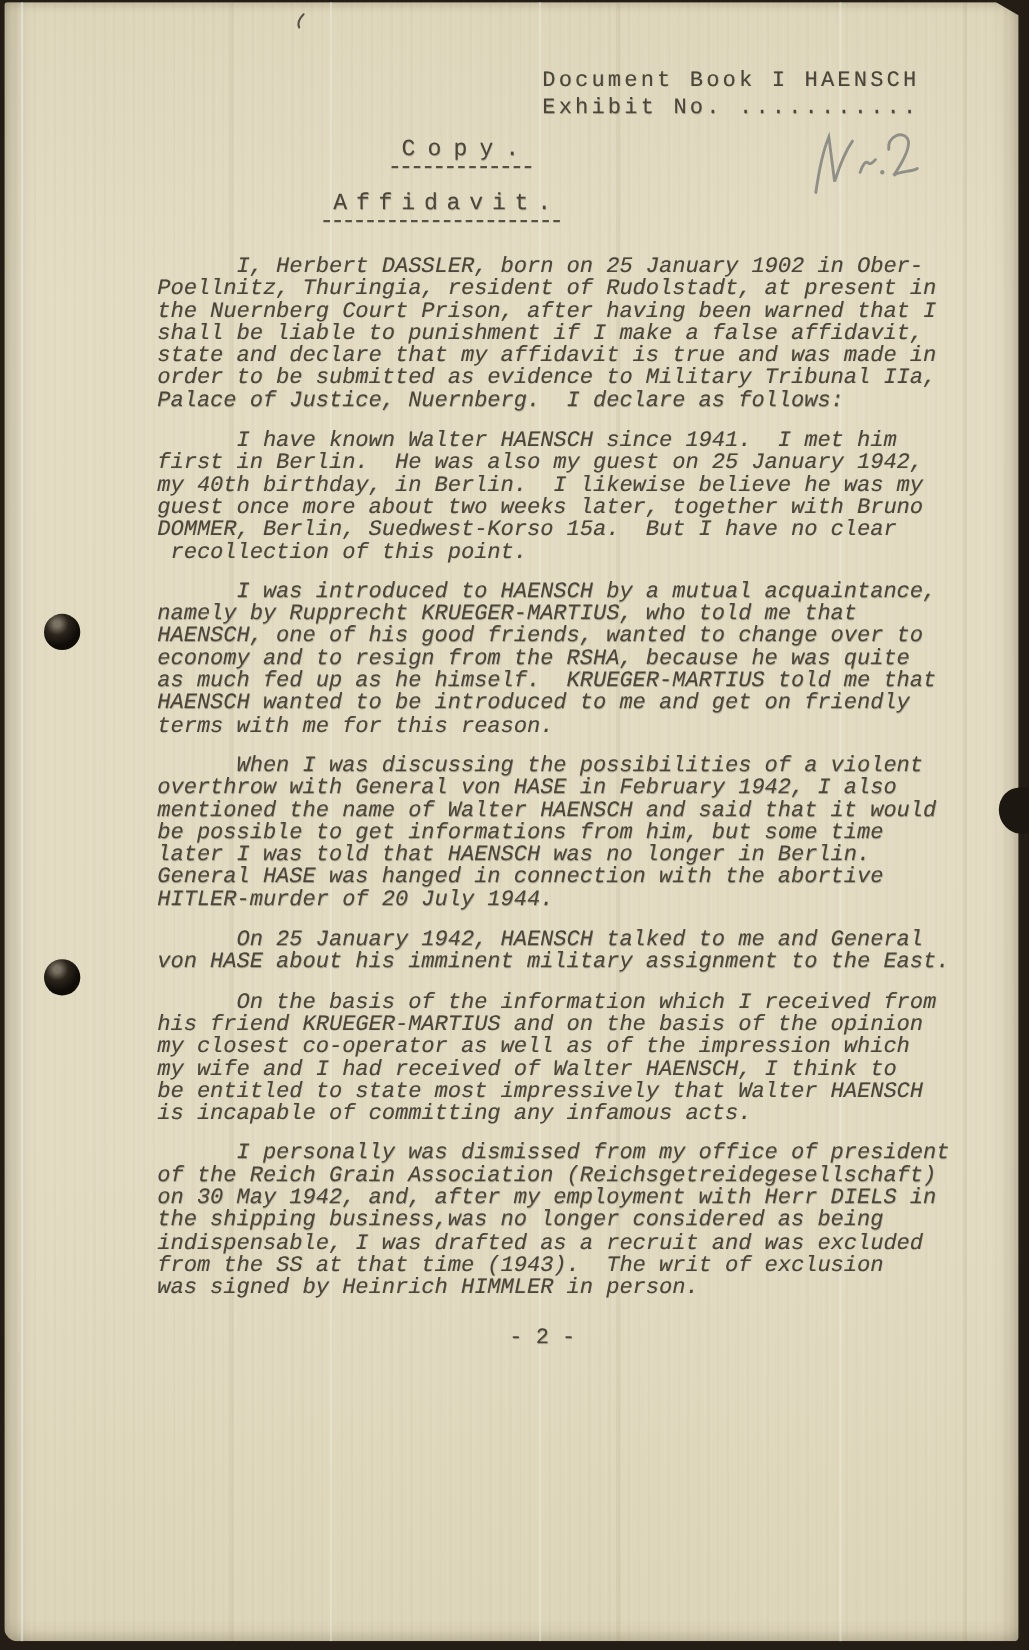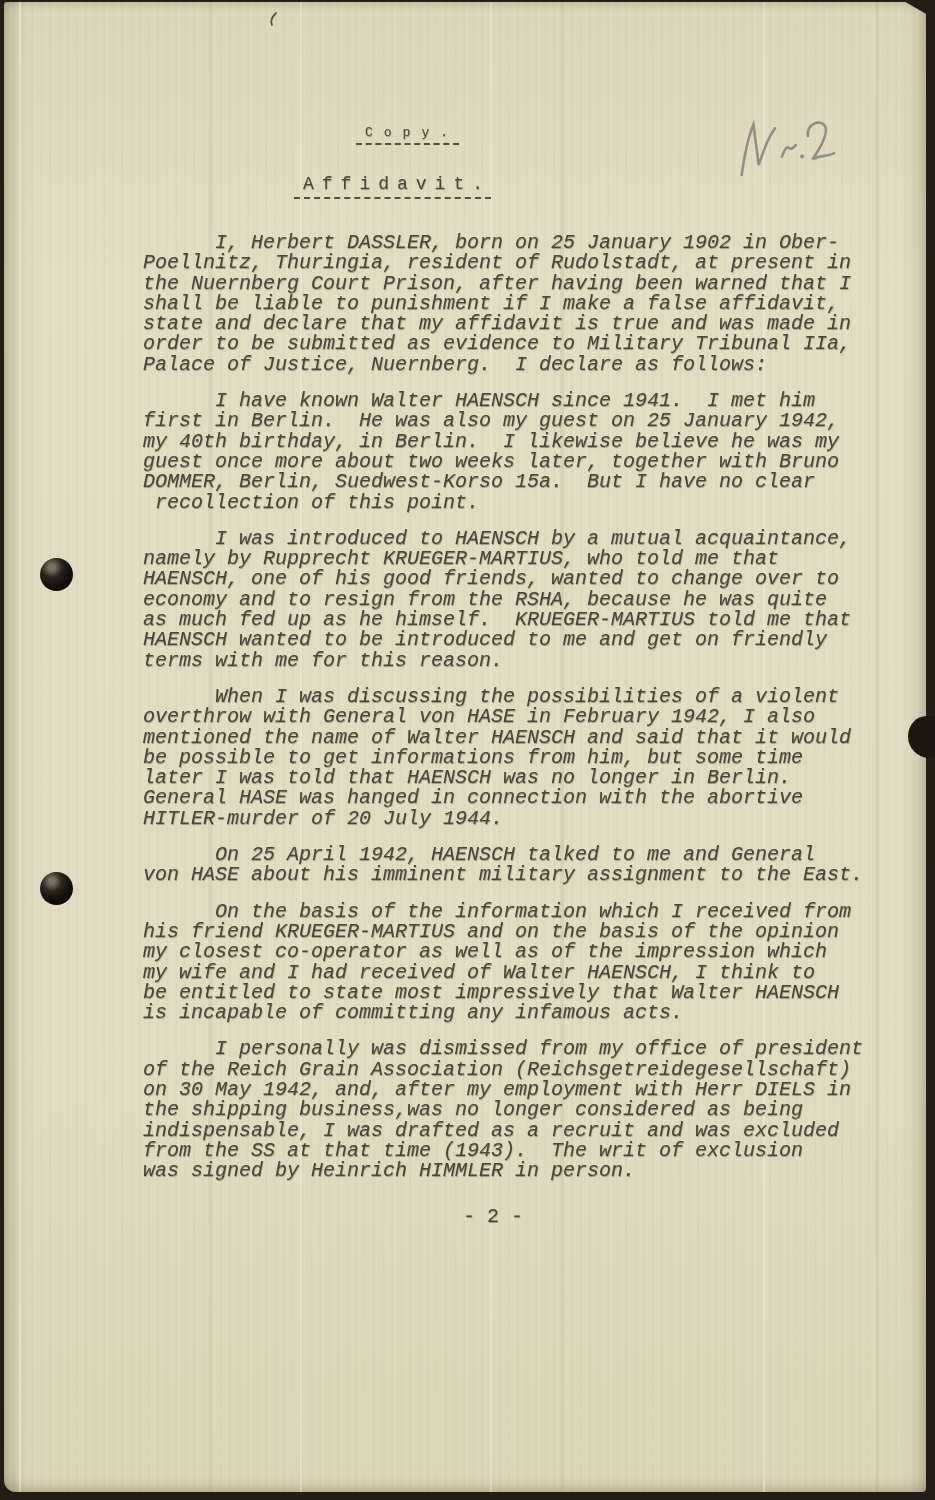--- a/index.html
+++ b/index.html
@@ -31,25 +31,25 @@
   .edge-blob { position:absolute; left:908px; top:716px; width:30px; height:42px;
     background:#1d1711; border-radius:62% 10% 22% 70% / 48% 30% 42% 52%; }
   .hole { position:absolute; left:40px; width:33px; height:33px; border-radius:50%;
     background:radial-gradient(circle at 36% 28%, #7a7363 0 9%, #2b251c 32%, #100d09 62%); }
   .hole-top { top:558px; }
   .hole-bottom { top:872px; }
   .typed { color:#4b453a; text-shadow:0.4px 0.6px 0.7px rgba(75,68,55,0.45);
     filter:blur(0.25px); }
   .header-block { position:absolute; left:493px; top:61px; font-size:20px;
     line-height:25px; letter-spacing:2.9px; white-space:pre; }
-  .copy-label { position:absolute; left:365px; top:125px; font-size:13px;
+  .copy-label { position:absolute; left:365px; top:125px; font-size:21px;
     letter-spacing:11px; }
   .copy-label .ul, .title .ul { display:inline-block; border-bottom:2.4px dashed rgba(62,56,45,0.85);
     padding:0 0 3px 9px; margin-left:-9px; }
-  .title { position:absolute; left:303px; top:174px; font-size:18px; letter-spacing:8px; }
+  .title { position:absolute; left:303px; top:174px; font-size:21px; letter-spacing:8px; }
   .body-col { position:absolute; left:143px; top:233px; width:760px;
     font-size:20px; line-height:20.3px; }
   .body-col p { margin:0 0 16px 0; white-space:pre;font-style:italic; }
   .pagenum { margin-top:26px; padding-left:320px; white-space:pre; }
   .nr2 { position:absolute; left:733px; top:112px; transform:rotate(-6deg); }
   .nr2 path { stroke:#8f8f88; stroke-width:2.6; fill:none; stroke-linecap:round; }
   .nr2 circle { fill:#8f8f88; }
   .tick { position:absolute; left:265px; top:10px; }
   .tick path { stroke:#565148; stroke-width:1.8; fill:none; stroke-linecap:round; }
 </style>
@@ -71,20 +71,22 @@
   <div class="corner-mark"></div>
   <div class="edge-blob"></div>
 
   <div class="hole hole-top"></div>
   <div class="hole hole-bottom"></div>
 
   <svg class="tick" width="16" height="20" viewBox="0 0 16 20">
     <path d="M11,3 C7,7 5,11 7,15"></path>
   </svg>
 
+  <div class="header-block typed">Document Book I HAENSCH
+Exhibit No. ...........</div>
 
   <div class="copy-label typed">
     <span class="ul">Copy.</span>
   </div>
 
   <svg class="nr2" width="110" height="70" viewBox="0 0 110 70" aria-label="Nr. 2">
     <path d="M6,58 C10,42 17,20 23,9 L24,50 C30,36 36,24 44,15"></path>
     <path d="M48,44 C51,37 54,34 56,36 C57,38 60,37 63,34"></path>
     <circle cx="68" cy="46" r="2"></circle>
     <path d="M76,26 C76,14 90,10 94,18 C97,25 88,38 78,50 C85,46 94,49 100,46"></path>
@@ -115,21 +117,21 @@
 as much fed up as he himself.  KRUEGER-MARTIUS told me that
 HAENSCH wanted to be introduced to me and get on friendly
 terms with me for this reason.</p>
     <p>      When I was discussing the possibilities of a violent
 overthrow with General von HASE in February 1942, I also
 mentioned the name of Walter HAENSCH and said that it would
 be possible to get informations from him, but some time
 later I was told that HAENSCH was no longer in Berlin.
 General HASE was hanged in connection with the abortive
 HITLER-murder of 20 July 1944.</p>
-    <p>      On 25 April 1942, HAENSCH talked to me and General
+    <p>      On 25 January 1942, HAENSCH talked to me and General
 von HASE about his imminent military assignment to the East.</p>
     <p>      On the basis of the information which I received from
 his friend KRUEGER-MARTIUS and on the basis of the opinion
 my closest co-operator as well as of the impression which
 my wife and I had received of Walter HAENSCH, I think to
 be entitled to state most impressively that Walter HAENSCH
 is incapable of committing any infamous acts.</p>
     <p>      I personally was dismissed from my office of president
 of the Reich Grain Association (Reichsgetreidegesellschaft)
 on 30 May 1942, and, after my employment with Herr DIELS in

